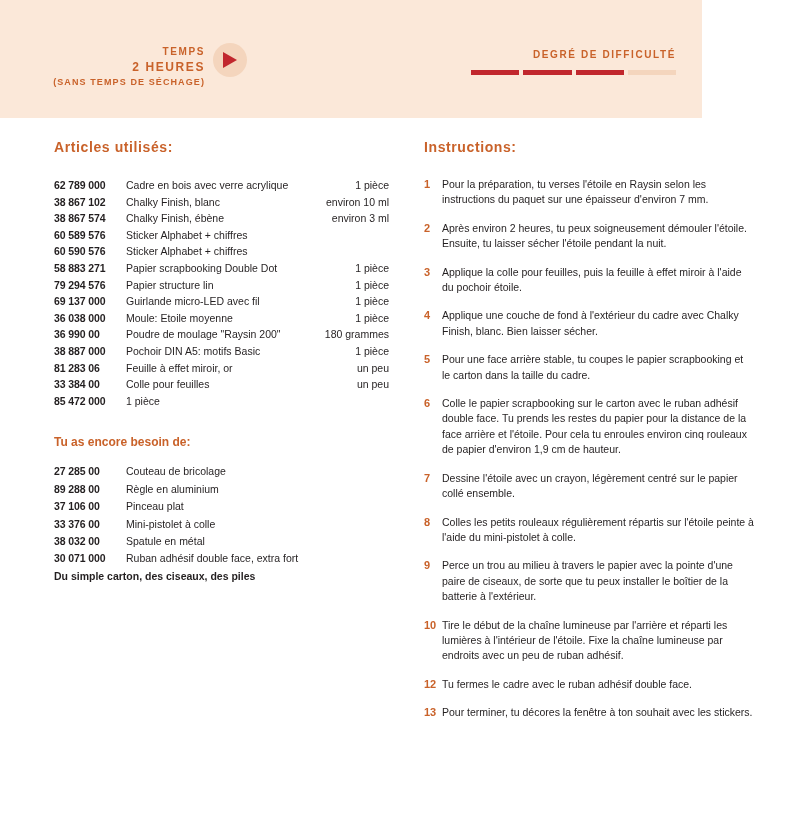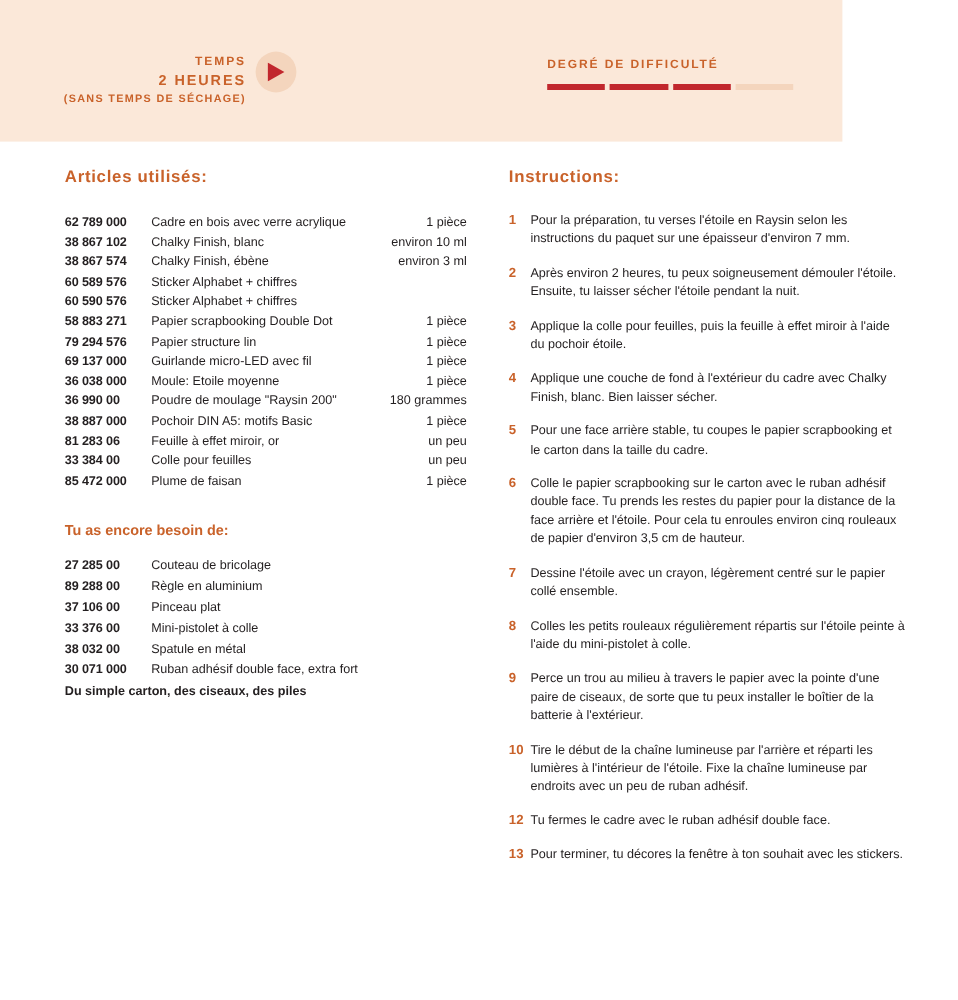--- a/index.html
+++ b/index.html
@@ -64,23 +64,24 @@
     border-radius: 50%;
     background: #f4d5bd;
   }
   .play-badge svg {
     position: absolute;
     left: 10px;
     top: 9px;
   }
   .difficulty {
     position: absolute;
-    right: 41px;
+    right: 26px;
     top: 49px;
     width: 205px;
+    text-align: right;
   }
   .difficulty-label {
     font-size: 10px;
     font-weight: bold;
     letter-spacing: 1.6px;
     color: #c9622a;
   }
   .difficulty-bars {
     margin-top: 10px;
     display: flex;
@@ -265,21 +266,20 @@
           <span class="mat-name">Feuille à effet miroir, or</span>
           <span class="mat-qty">un peu</span>
         </div>
         <div class="mat-row">
           <span class="mat-code">33 384 00</span>
           <span class="mat-name">Colle pour feuilles</span>
           <span class="mat-qty">un peu</span>
         </div>
         <div class="mat-row">
           <span class="mat-code">85 472 000</span>
-          <span class="mat-name">Plume de faisan</span>
           <span class="mat-qty">1 pièce</span>
         </div>
       </div>
 
     <h3 class="sub-title">Tu as encore besoin de:</h3>
     <div class="mat-list tools">
         <div class="mat-row">
           <span class="mat-code">27 285 00</span>
           <span class="mat-name">Couteau de bricolage</span>
         </div>
@@ -325,21 +325,21 @@
         <div class="step">
           <span class="step-num">4</span>
           <span class="step-text">Applique une couche de fond à l'extérieur du cadre avec Chalky Finish, blanc. Bien laisser sécher.</span>
         </div>
         <div class="step">
           <span class="step-num">5</span>
           <span class="step-text">Pour une face arrière stable, tu coupes le papier scrapbooking et le carton dans la taille du cadre.</span>
         </div>
         <div class="step">
           <span class="step-num">6</span>
-          <span class="step-text">Colle le papier scrapbooking sur le carton avec le ruban adhésif double face. Tu prends les restes du papier pour la distance de la face arrière et l'étoile. Pour cela tu enroules environ cinq rouleaux de papier d'environ 3,5 cm de hauteur.</span>
+          <span class="step-text">Colle le papier scrapbooking sur le carton avec le ruban adhésif double face. Tu prends les restes du papier pour la distance de la face arrière et l'étoile. Pour cela tu enroules environ cinq rouleaux de papier d'environ 1,9 cm de hauteur.</span>
         </div>
         <div class="step">
           <span class="step-num">7</span>
           <span class="step-text">Dessine l'étoile avec un crayon, légèrement centré sur le papier collé ensemble.</span>
         </div>
         <div class="step">
           <span class="step-num">8</span>
           <span class="step-text">Colles les petits rouleaux régulièrement répartis sur l'étoile peinte à l'aide du mini-pistolet à colle.</span>
         </div>
         <div class="step">

